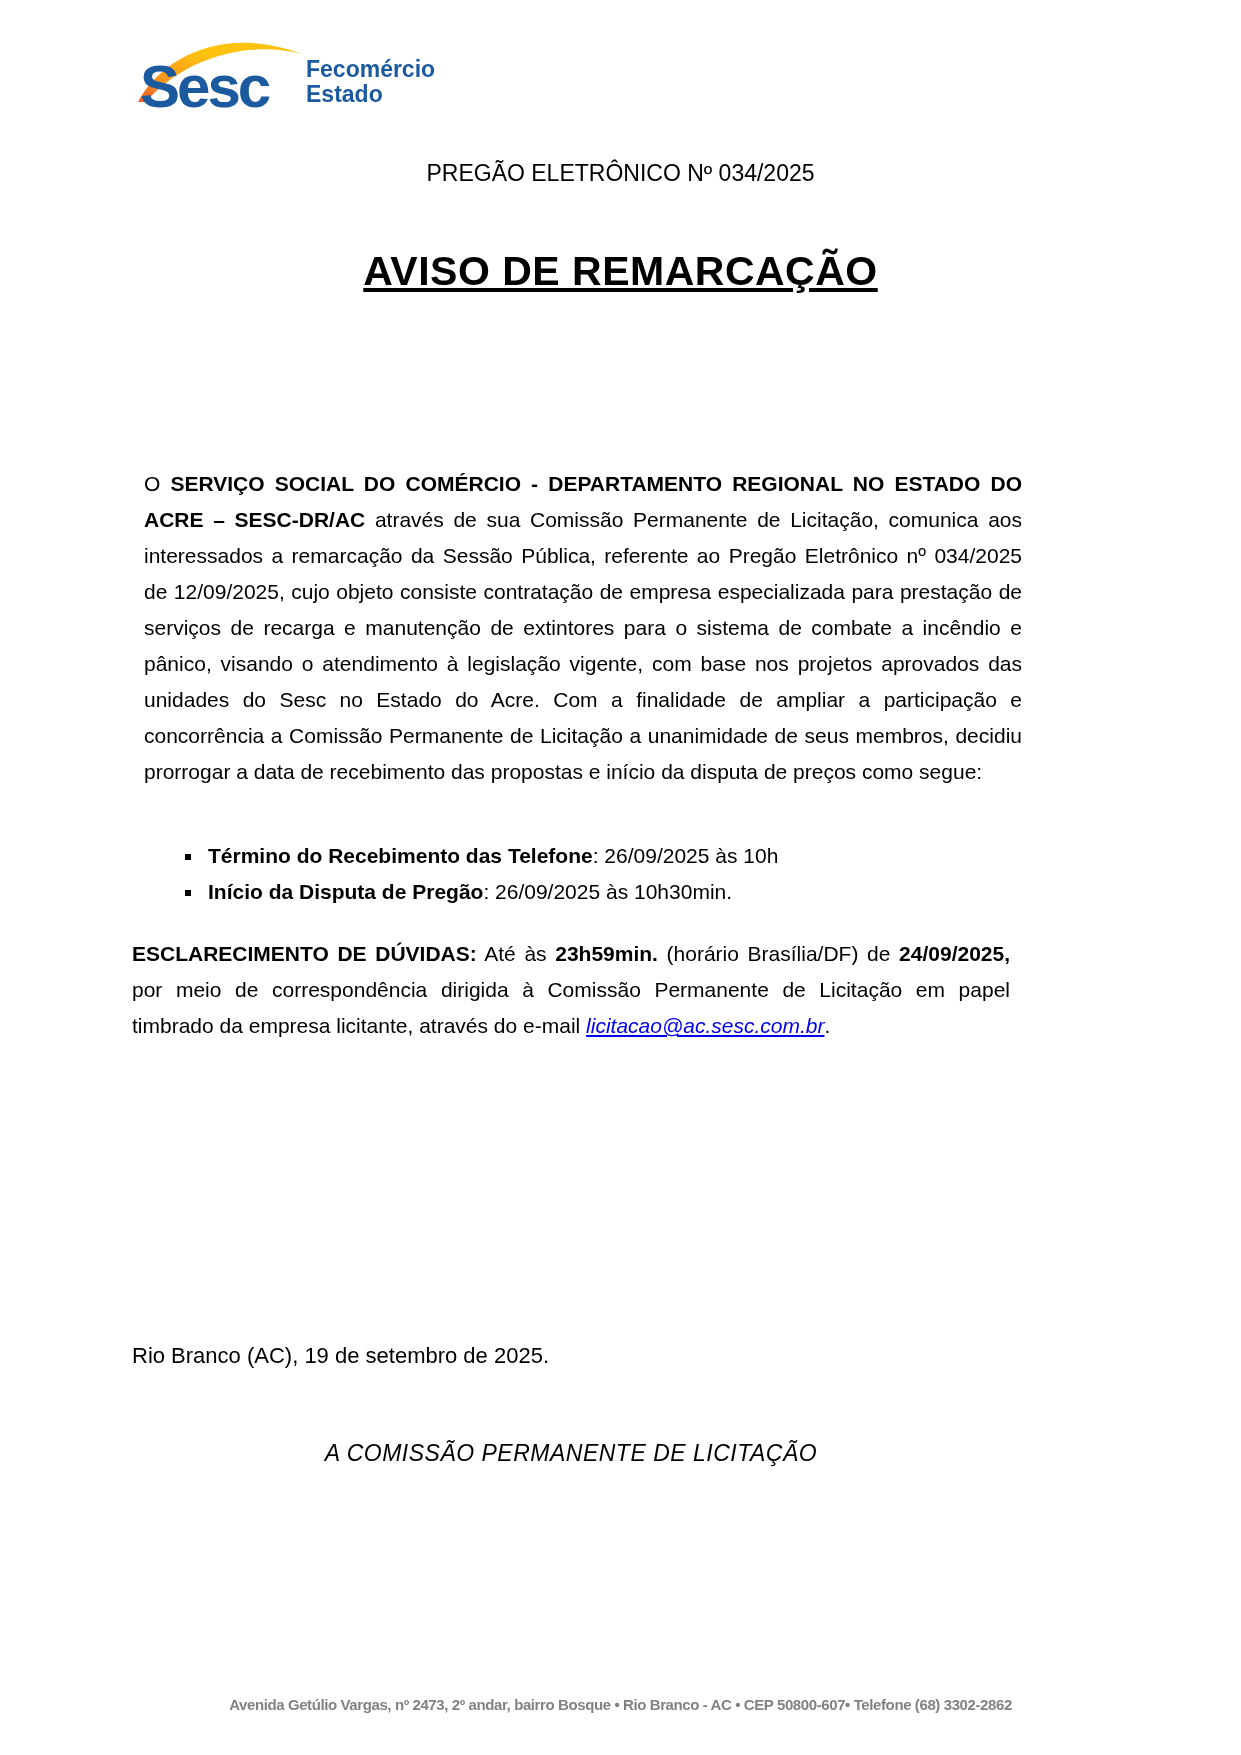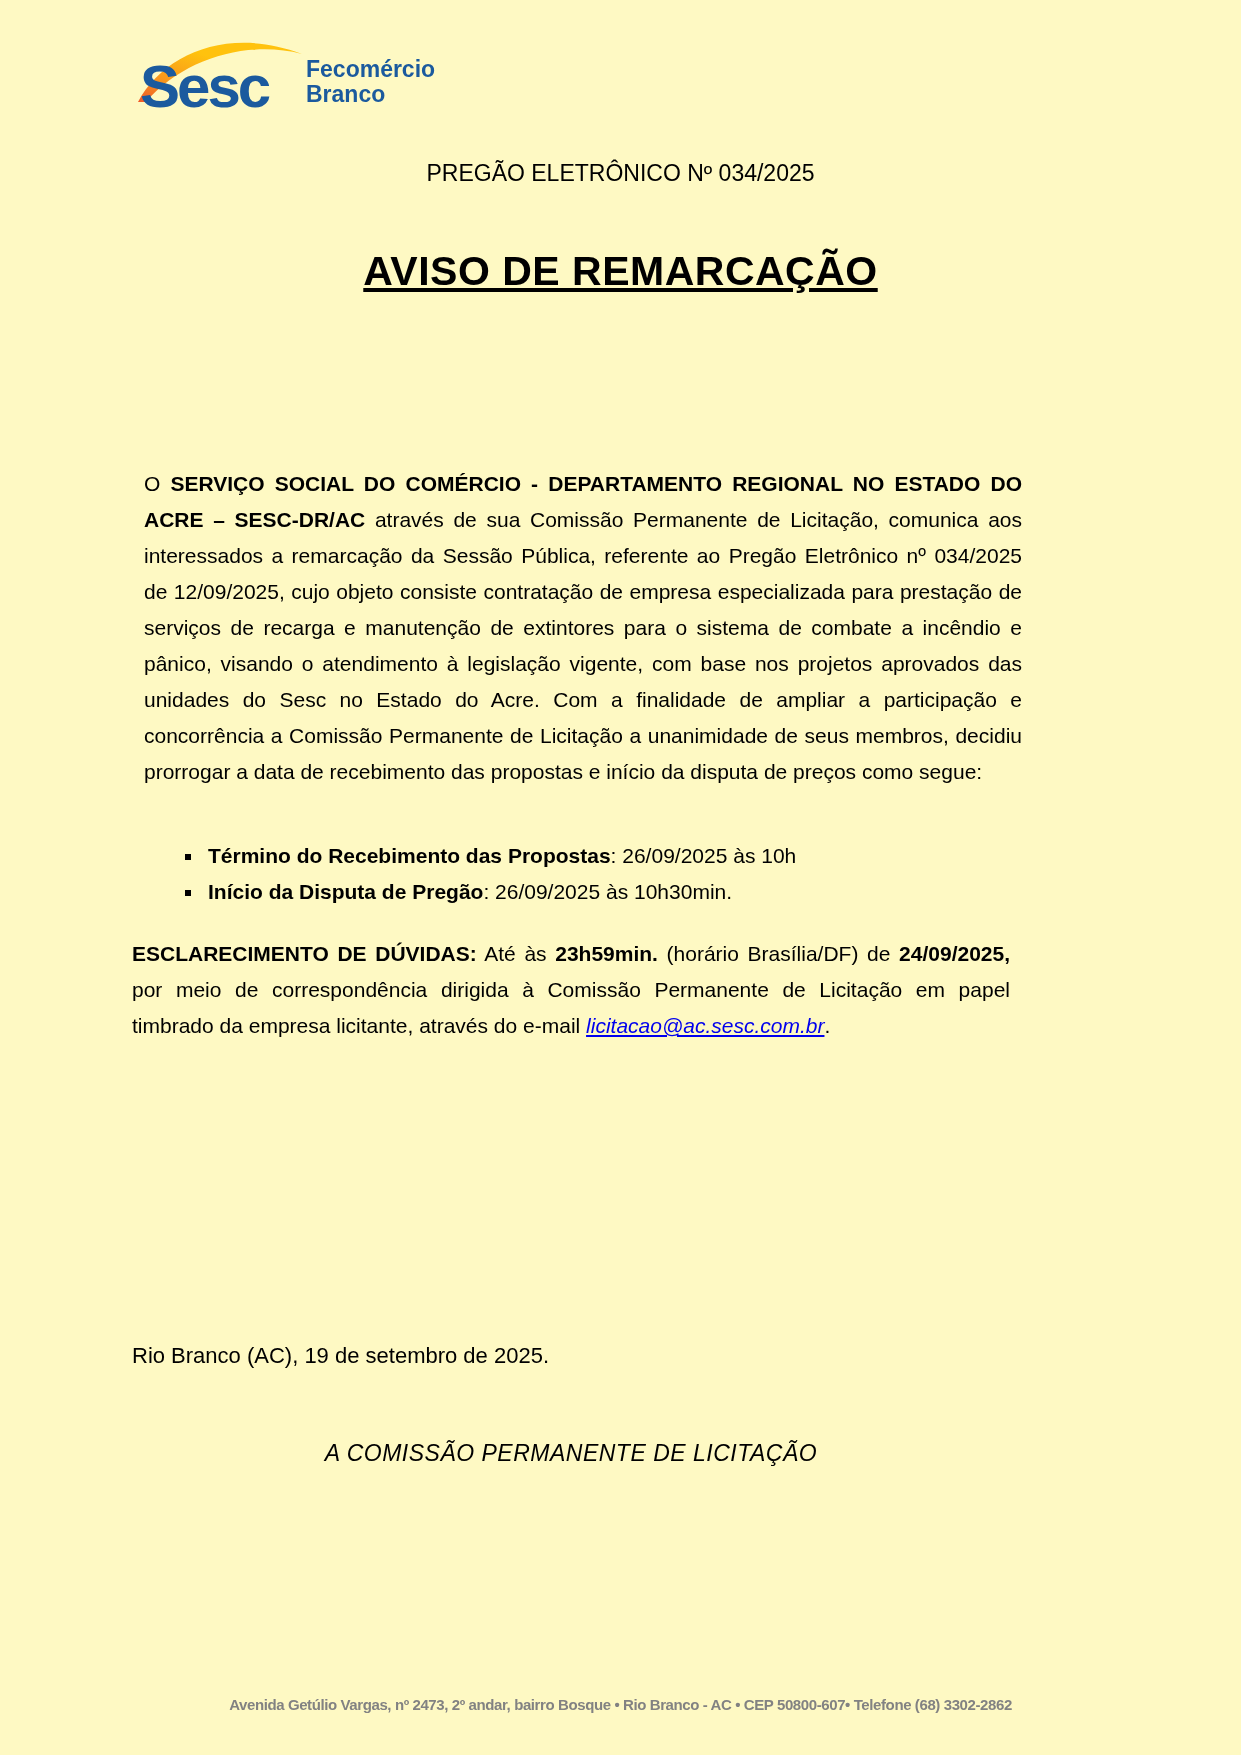--- a/index.html
+++ b/index.html
@@ -1,20 +1,20 @@
 <!DOCTYPE html>
 <html lang="pt-BR"><head>
 <meta charset="utf-8">
 <style>
   html,body{margin:0;padding:0;background:#e8e8e8;}
   .page{
     position:relative;
     width:1241px;height:1755px;
     margin:0 auto;
-    background:#fef9c3;
+    background:#ffffff;
     font-family:"Liberation Sans", sans-serif;
     color:#000;
     overflow:hidden;
   }
   
   .logo{position:absolute;left:128px;top:30px;width:310px;height:100px;}
   .logo-swoosh{position:absolute;left:8px;top:2px;width:168px;height:72px;}
   .logo-sesc{
     position:absolute;left:12px;top:22px;
     font-size:60px;font-weight:bold;letter-spacing:-3px;
@@ -83,31 +83,31 @@
           <stop offset="0.25" stop-color="#f7941d"></stop>
           <stop offset="0.6" stop-color="#ffc20e"></stop>
           <stop offset="1" stop-color="#ffc20e"></stop>
         </linearGradient>
       </defs>
       <path d="M2,70 C28,22 92,-6 166,22 C112,8 48,26 10,70 Z" fill="url(#swooshGrad)"></path>
     </svg>
     <div class="logo-sesc">Sesc</div>
     <div class="logo-side">
       <span class="logo-fecomercio">Fecomércio</span>
-      <span class="logo-senac">Branco</span>
+      <span class="logo-senac">Estado</span>
     </div>
   </div>
 
   <div class="doc-title">PREGÃO ELETRÔNICO Nº 034/2025</div>
   <div class="doc-subtitle">AVISO DE REMARCAÇÃO</div>
 
   <div class="para para-intro"><span>O </span><span class="bold">SERVIÇO SOCIAL DO COMÉRCIO - DEPARTAMENTO REGIONAL NO ESTADO DO ACRE – SESC-DR/AC</span><span> através de sua Comissão Permanente de Licitação, comunica aos interessados a remarcação da Sessão Pública, referente ao Pregão Eletrônico nº 034/2025 de 12/09/2025, cujo objeto consiste contratação de empresa especializada para prestação de serviços de recarga e manutenção de extintores para o sistema de combate a incêndio e pânico, visando o atendimento à legislação vigente, com base nos projetos aprovados das unidades do Sesc no Estado do Acre. Com a finalidade de ampliar a participação e concorrência a Comissão Permanente de Licitação a unanimidade de seus membros, decidiu prorrogar a data de recebimento das propostas e início da disputa de preços como segue:</span></div>
 
   <ul class="bullet-list">
-    <li><span class="bold">Término do Recebimento das Propostas</span><span>: 26/09/2025 às 10h</span></li>
+    <li><span class="bold">Término do Recebimento das Telefone</span><span>: 26/09/2025 às 10h</span></li>
     <li><span class="bold">Início da Disputa de Pregão</span><span>: 26/09/2025 às 10h30min.</span></li>
   </ul>
 
   <div class="para para-clar"><span class="bold">ESCLARECIMENTO DE DÚVIDAS:</span><span> Até às </span><span class="bold">23h59min.</span><span> (horário Brasília/DF) de </span><span class="bold">24/09/2025,</span><span> por meio de correspondência dirigida à Comissão Permanente de Licitação em papel timbrado da empresa licitante, através do e-mail </span><a class="email-link" href="#" style="font-style: italic;">licitacao@ac.sesc.com.br</a><span>.</span></div>
 
   <div class="date-line">Rio Branco (AC), 19 de setembro de 2025.</div>
   <div class="signature-line">A COMISSÃO PERMANENTE DE LICITAÇÃO</div>
 
   <div class="footer">Avenida Getúlio Vargas, nº 2473, 2º andar, bairro Bosque • Rio Branco - AC • CEP 50800-607• Telefone (68) 3302-2862</div>
 

